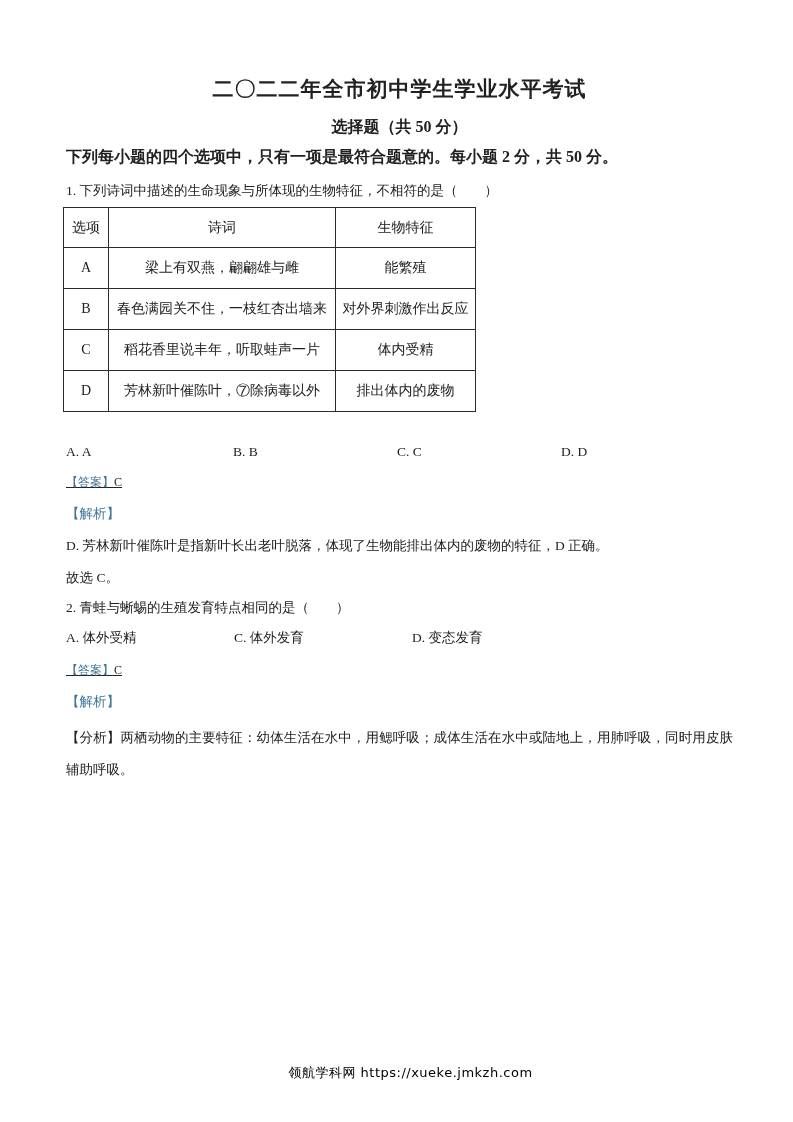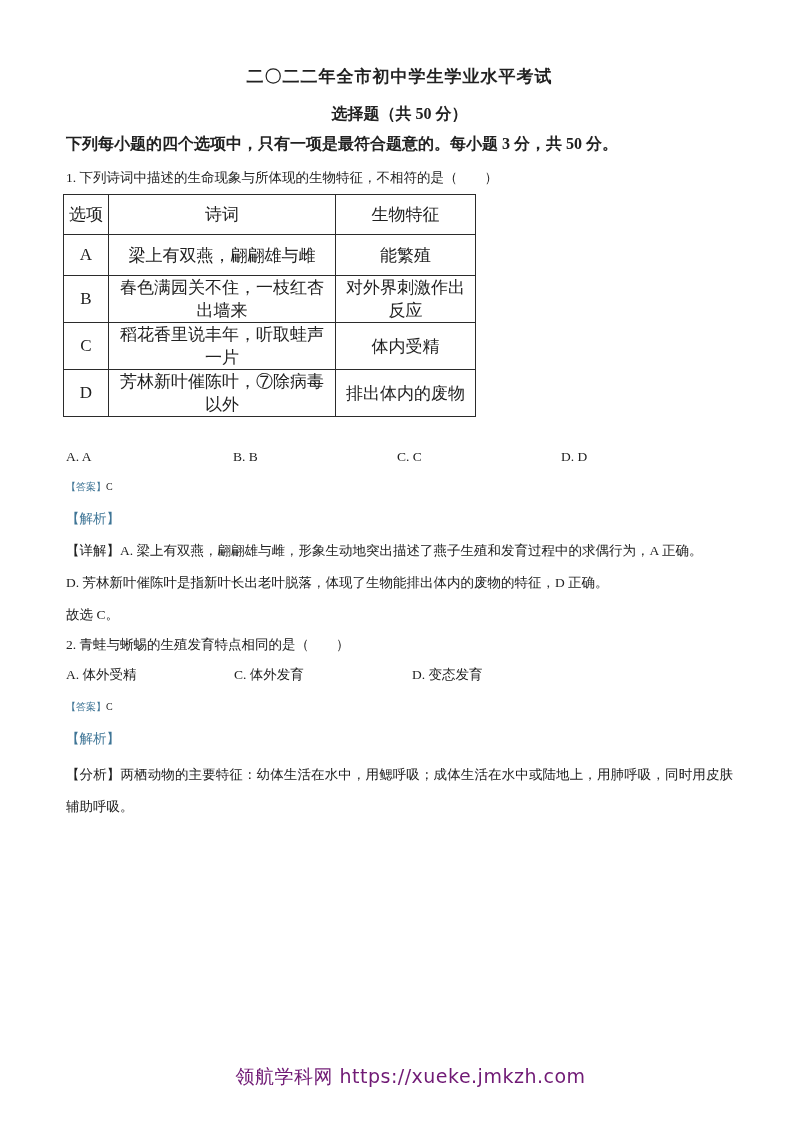--- a/index.html
+++ b/index.html
@@ -18,24 +18,24 @@
   .page {
     position: relative;
     width: 793px;
     height: 1122px;
     background: #ffffff;
   }
   .content {
     padding: 62px 60px 0 66px;
   }
   .doc-title {
-    font-size: 17px;
-    font-weight: 700;
-    text-align: center;
-    margin: 0;
+    font-size: 21px;
+    font-weight: 700;
+    text-align: center;
+    margin: 12px;
     line-height: 30px;
     letter-spacing: 1px;
   }
   .doc-subtitle {
     font-size: 22px;
     font-weight: 700;
     text-align: center;
     margin: 14px 0 0 0;
     line-height: 28px;
     letter-spacing: 1px;
@@ -60,21 +60,21 @@
   }
   table.qtable {
     border-collapse: collapse;
     margin: 6px 0 0 -3px;
     table-layout: fixed;
   }
   table.qtable th, table.qtable td {
     border: 1px solid #2b2b2b;
     text-align: center;
     vertical-align: middle;
-    font-size: 17px;
+    font-size: 14px;
     font-weight: 400;
     padding: 0 4px;
     box-sizing: border-box;
   }
   table.qtable th { height: 40px; }
   table.qtable td { height: 41px; }
   col.c-opt  { width: 45px; }
   col.c-poem { width: 227px; }
   col.c-feat { width: 140px; }
   .options-row {
@@ -85,22 +85,23 @@
   }
   .options-row .opt { flex: 0 0 auto; }
   .q1-opts .opt:nth-child(1) { width: 167px; }
   .q1-opts .opt:nth-child(2) { width: 164px; }
   .q1-opts .opt:nth-child(3) { width: 164px; }
   .q2-opts .opt:nth-child(1) { width: 168px; }
   .q2-opts .opt:nth-child(2) { width: 178px; }
   .q2-opts .opt:nth-child(3) { width: 164px; }
   .answer-line {
     margin: 10px 0 0 0;
-    font-size: 10px;
-    line-height: 20px;
+    font-size: 12px;
+    line-height: 20px;
+    text-decoration: underline;
   }
   .label-blue { color: #3f7596; }
   .explain-line {
     margin: 12px 0 0 0;
     font-size: 13.5px;
     line-height: 20px;
   }
   .para {
     font-size: 13.5px;
     line-height: 32px;
@@ -115,35 +116,35 @@
   }
   .detail-block { margin-top: 6px; }
   .q2-block { margin-top: 4px; }
   .watermark {
     position: absolute;
     left: 0;
     right: 0;
     top: 1064px;
     text-align: center;
     font-family: "DejaVu Sans", "Liberation Sans", sans-serif;
-    font-size: 19px;
-    color: #701a75;
+    font-size: 13px;
+    color: #000000;
     letter-spacing: 0.5px;
     margin-left: 28px;
   }
 </style>
 </head>
 <body>
 
 <div class="page">
   <div class="content">
 
     <h1 class="doc-title">二〇二二年全市初中学生学业水平考试</h1>
     <h3 class="section-heading">选择题（共 50 分）</h3>
-    <p class="instruction">下列每小题的四个选项中，只有一项是最符合题意的。每小题 3 分，共 50 分。</p>
+    <p class="instruction">下列每小题的四个选项中，只有一项是最符合题意的。每小题 2 分，共 50 分。</p>
 
     <section>
       <p class="stem">1. 下列诗词中描述的生命现象与所体现的生物特征，不相符的是（　　）</p>
 
       <table class="qtable">
         <colgroup>
           <col class="c-opt">
             <col class="c-poem">
             <col class="c-feat">
         </colgroup>
@@ -182,21 +183,20 @@
         <span class="opt">C. C</span>
         <span class="opt">D. D</span>
       </div>
 
       <p class="answer-line"><span class="label-blue">【答案】</span><span>C</span></p>
 
       <p class="explain-line"><span class="label-blue">【解析】</span></p>
 
 
       <div class="detail-block">
-        <p>【详解】A. 梁上有双燕，翩翩雄与雌，形象生动地突出描述了燕子生殖和发育过程中的求偶行为，A 正确。</p>
         <p>D. 芳林新叶催陈叶是指新叶长出老叶脱落，体现了生物能排出体内的废物的特征，D 正确。</p>
         <p>故选 C。</p>
       </div>
     </section>
 
     <section class="q2-block">
       <p class="stem" style="margin-top:0;">2. 青蛙与蜥蜴的生殖发育特点相同的是（　　）</p>
 
       <div class="options-row q2-opts" style="margin-top:10px;">
         <span class="opt">A. 体外受精</span>

